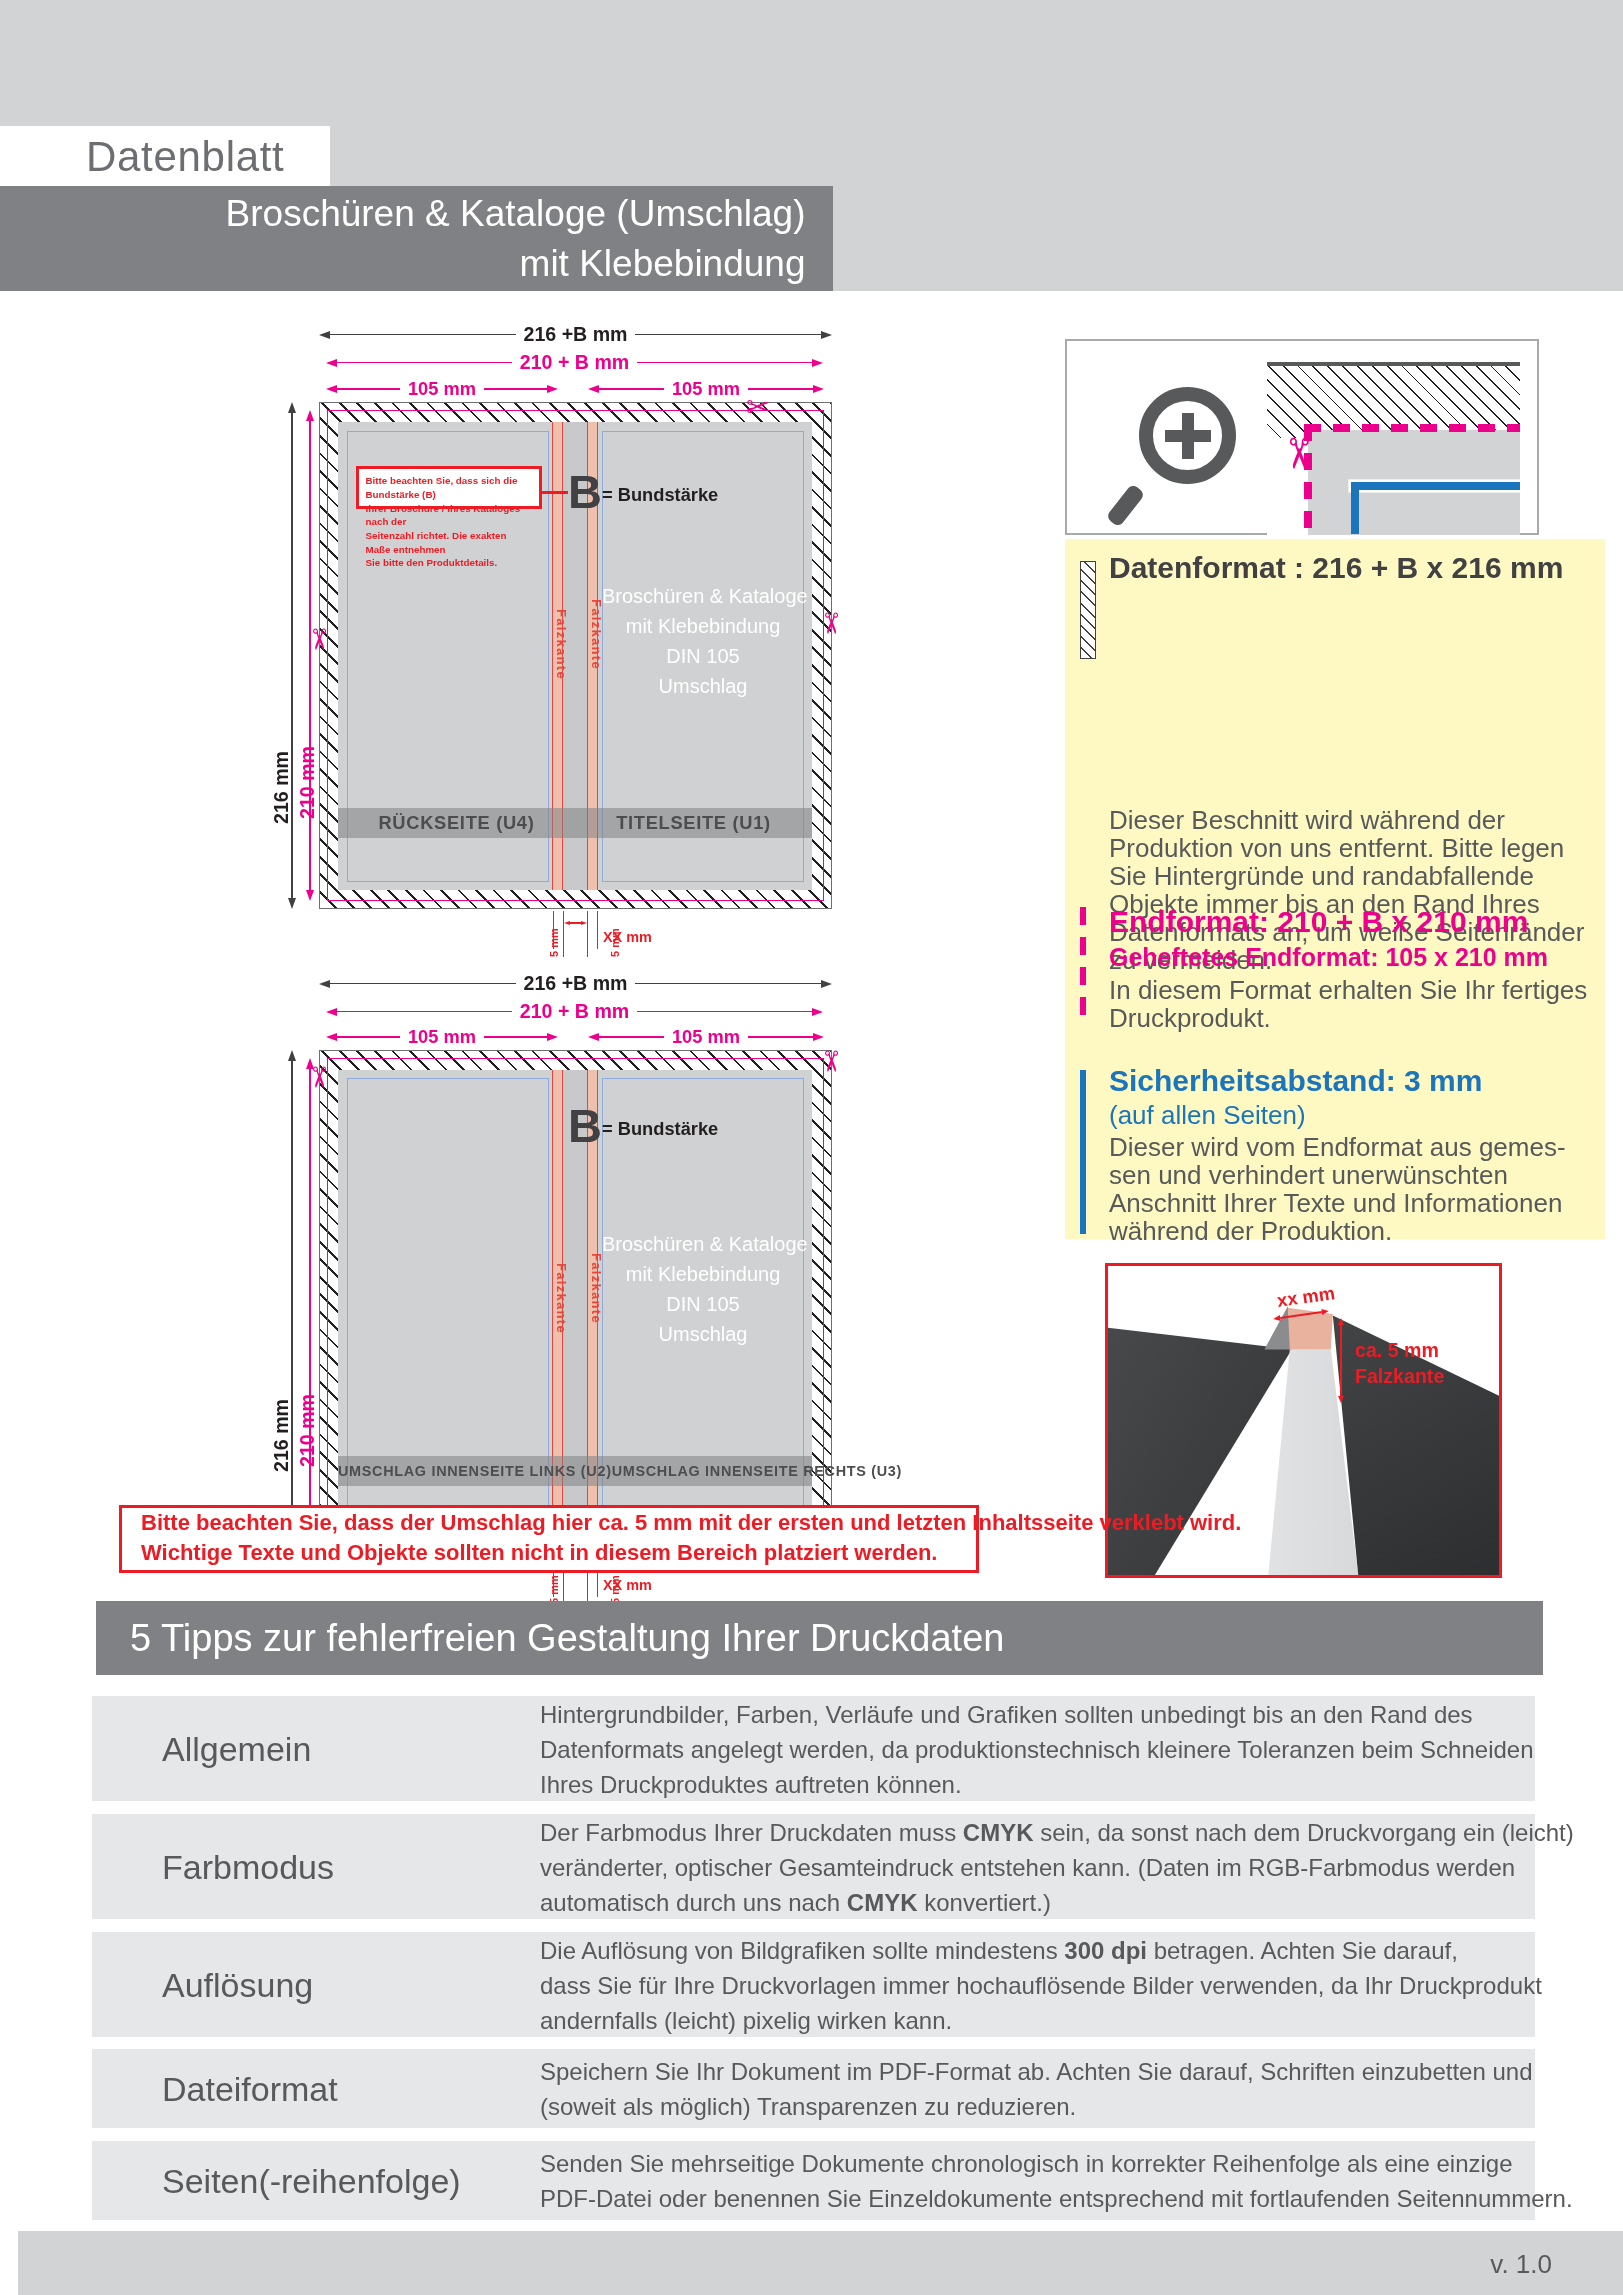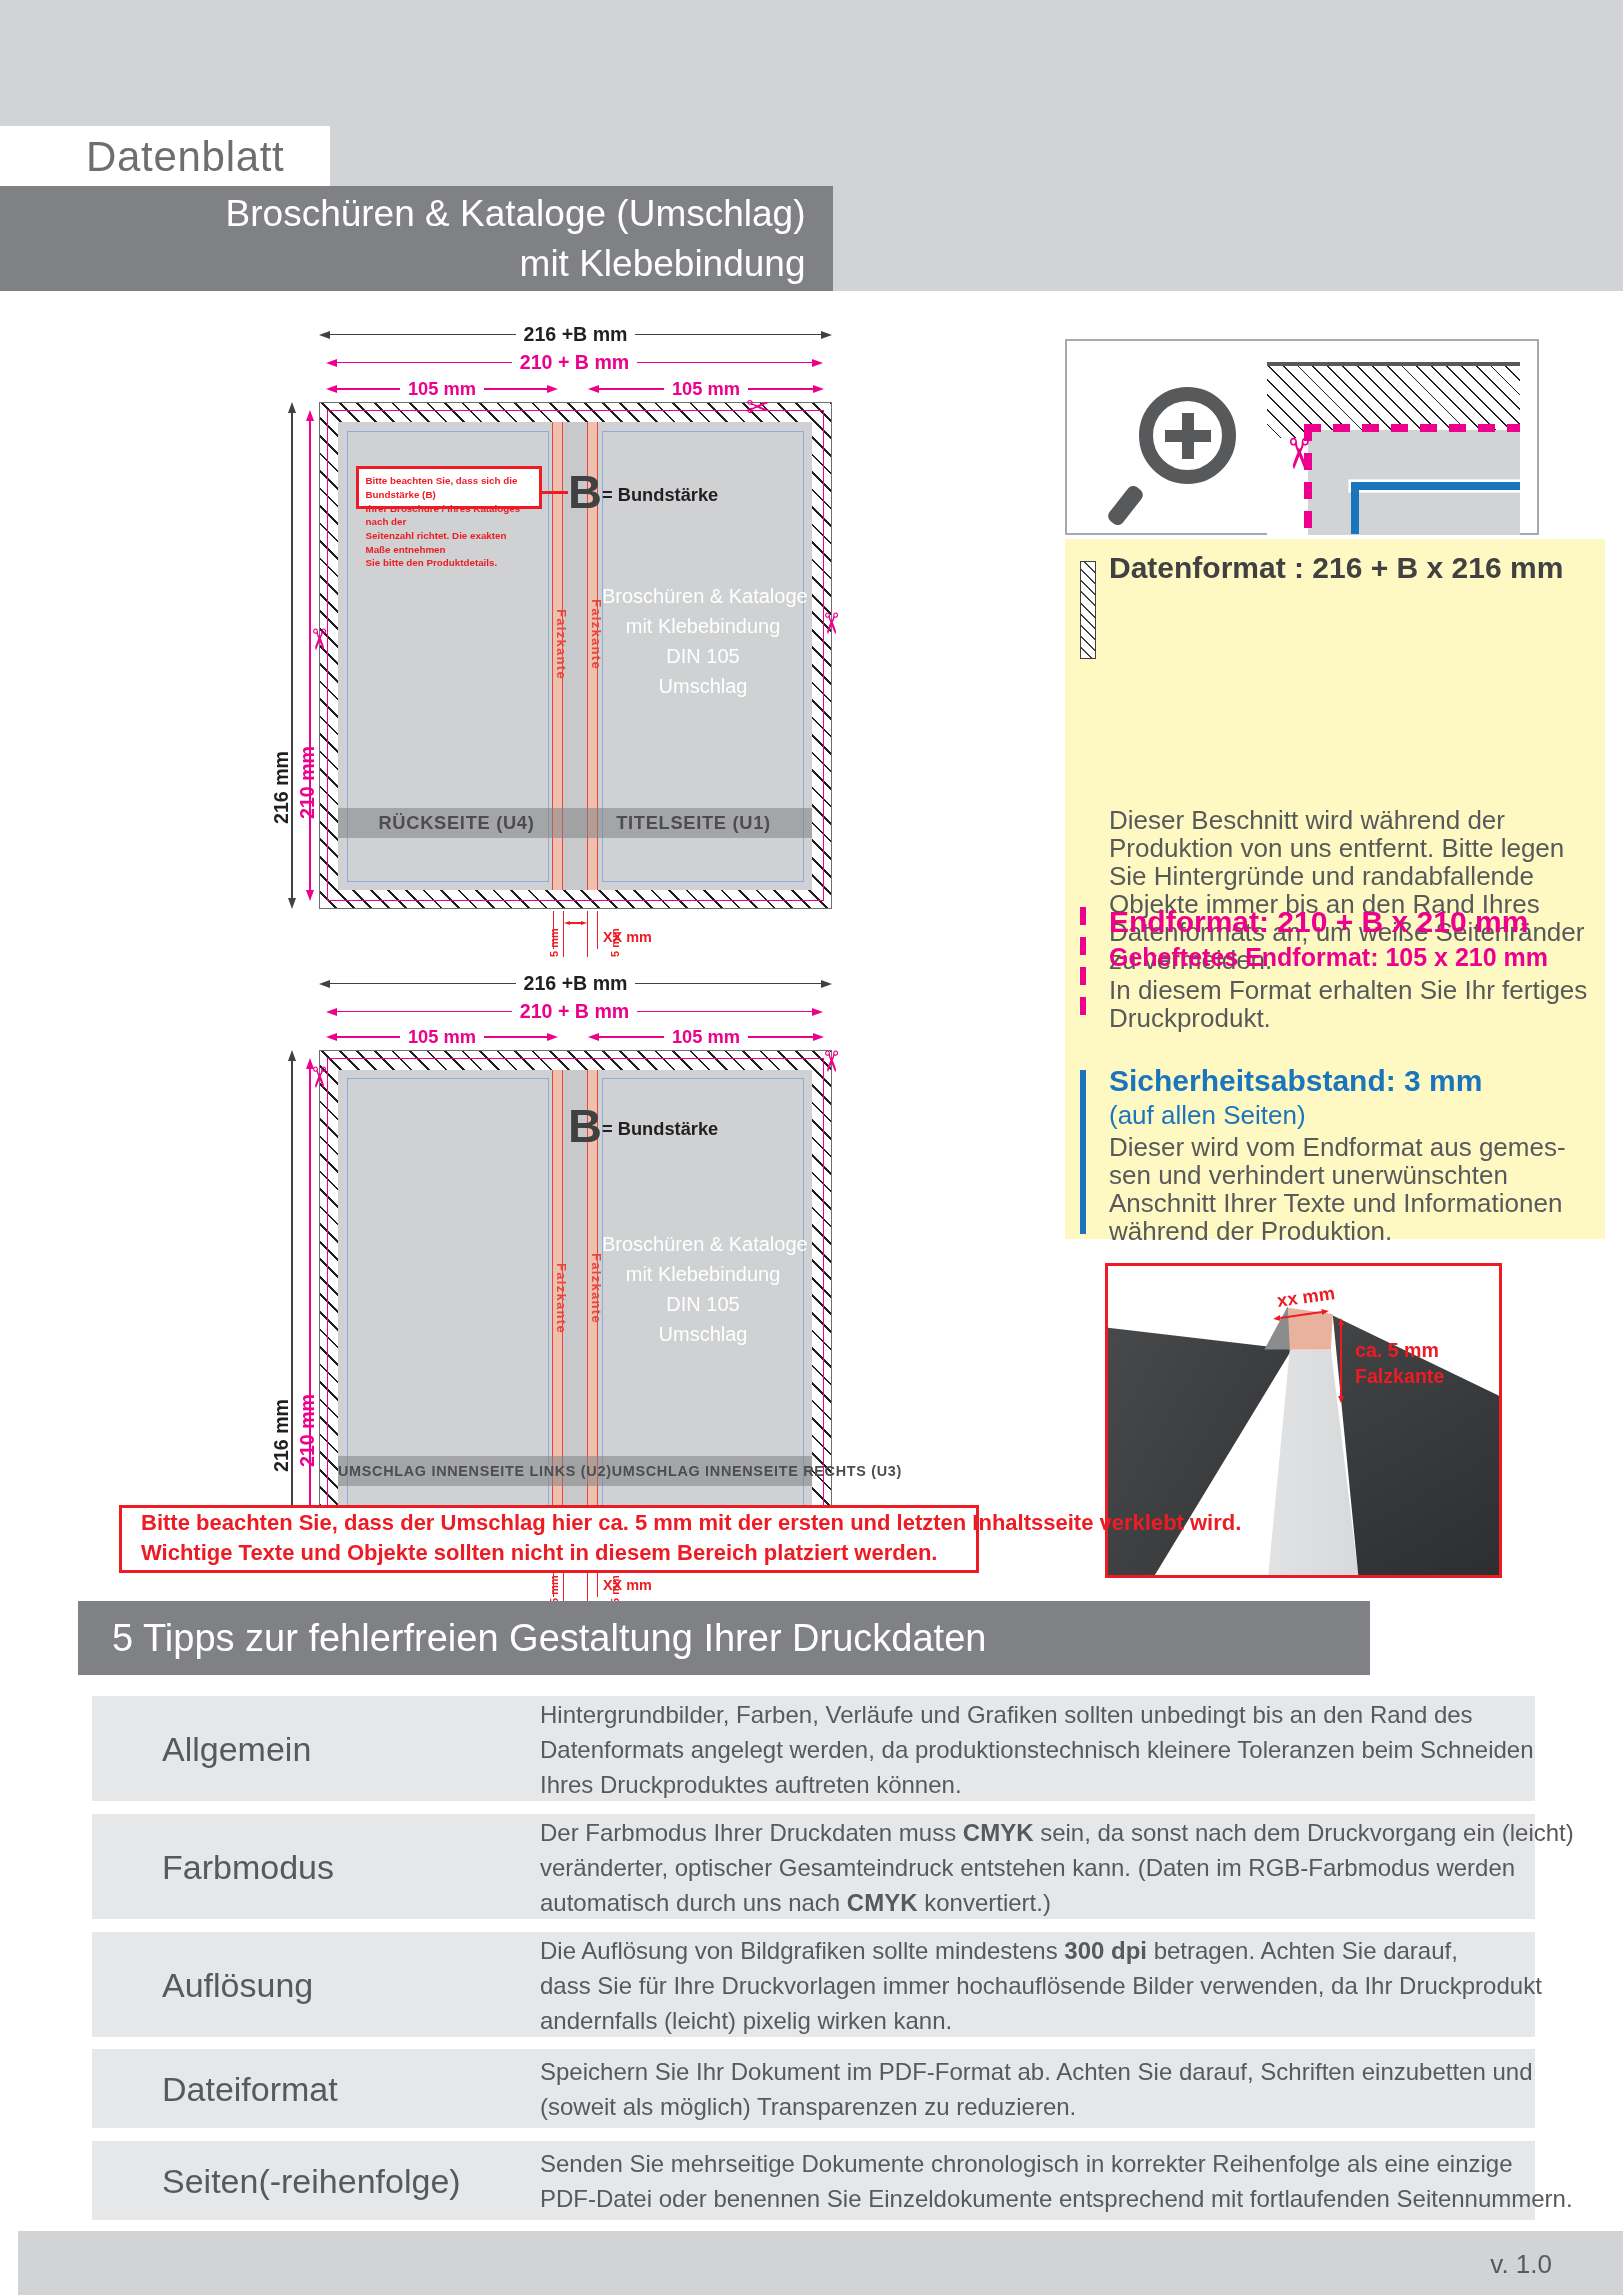--- a/index.html
+++ b/index.html
@@ -77,21 +77,21 @@
   .blue-bar{position:absolute;left:15px;top:531px;width:5.9px;height:164px;background:#1b75bc;}
   .mag-h{color:#ec008c;font-weight:bold;}
   .blue-h1{color:#1b75bc;font-weight:bold;}
   .photo{left:1105px;top:1263px;width:397px;height:315px;background:#ffffff;border:3.3px solid #ed1c24;box-sizing:border-box;overflow:hidden;}
   .ph-shape{position:absolute;left:0;top:0;width:100%;height:100%;}
   .redbold{color:#ed1c24;font-weight:bold;white-space:nowrap;}
   
   .warning{left:119px;top:1505px;width:860px;height:68px;background:#ffffff;border:3.3px solid #ed1c24;box-sizing:border-box;
            display:flex;flex-direction:column;justify-content:flex-start;padding-left:19px;}
   .warning div{color:#ed1c24;font-size:22px;line-height:30px;font-weight:bold;white-space:nowrap;}
-  .tips-bar{left:78px;top:1601px;width:1292px;height:74px;background:#808184;display:flex;align-items:center;}
+  .tips-bar{left:96px;top:1601px;width:1447px;height:74px;background:#808184;display:flex;align-items:center;}
   .tips-bar span{color:#ffffff;font-size:38px;margin-left:34px;white-space:nowrap;}
   .tip-row{position:absolute;left:92px;width:1443px;background:#e6e7e8;}
   .tip-label{position:absolute;left:43px;top:50%;transform:translateY(-50%);font-size:34px;color:#58595b;white-space:nowrap;margin-left:27px;}
   .tip-text{position:absolute;left:448px;top:50%;transform:translateY(-50%);font-size:24px;line-height:35px;color:#58595b;white-space:nowrap;}
   .footer-band{left:0;top:2231px;width:1623px;height:64px;background:#d1d3d4;margin-left:18px;}
   .version{position:absolute;right:89px;top:18.3px;font-size:26px;color:#58595b;}
 </style>
 </head>
 <body>
 

